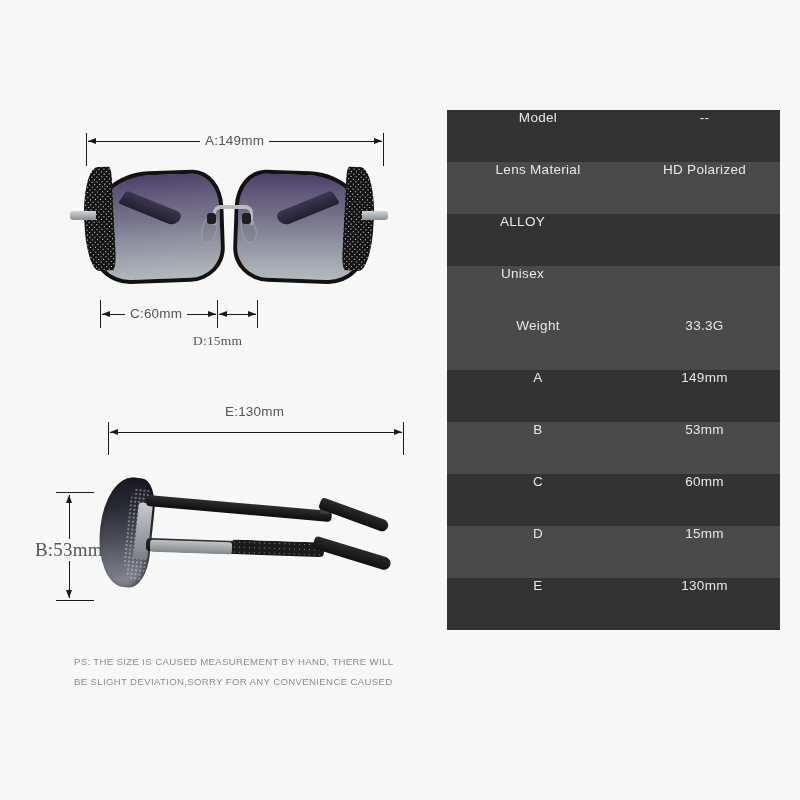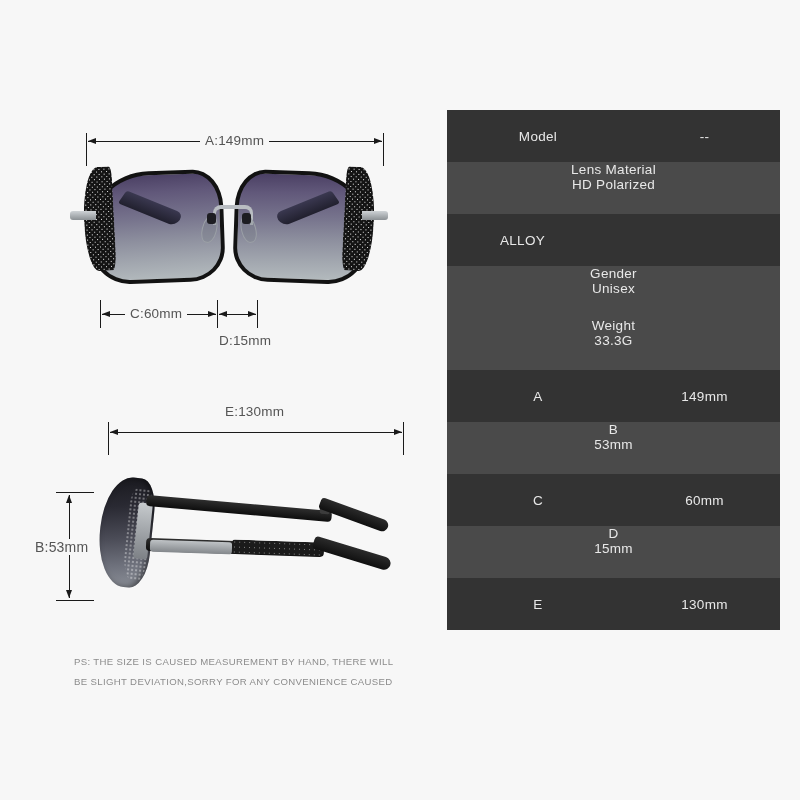--- a/index.html
+++ b/index.html
@@ -17,21 +17,21 @@
 
   .dim-label{
     position:absolute;
     color:#555;
     font-size:13.5px;
     letter-spacing:.2px;
     white-space:nowrap;
     background:#f7f7f7;
     padding:0 5px;
   }
-  .dim-label.vertical{font-size:14px;}
+  .dim-label.vertical{font-size:19px;font-family:Liberation Serif, serif;}
 
   .tick-v{position:absolute;width:1px;background:#1a1a1a;}
   .tick-h{position:absolute;height:1px;background:#1a1a1a;}
   .arrow-line-h{position:absolute;height:1px;background:#1a1a1a;}
   .arrow-line-v{position:absolute;width:1px;background:#1a1a1a;}
 
   .ah{position:absolute;width:0;height:0;border-top:3.5px solid transparent;border-bottom:3.5px solid transparent;}
   .ah.left{border-right:8px solid #1a1a1a;}
   .ah.right{border-left:8px solid #1a1a1a;}
   .av{position:absolute;width:0;height:0;border-left:3.5px solid transparent;border-right:3.5px solid transparent;}
@@ -112,23 +112,23 @@
   .note{
     position:absolute;left:62px;top:652px;width:350px;
     color:#8c8c8c;font-size:9.6px;line-height:20px;letter-spacing:.35px;
   }
 
   
   .spec-table{
     position:absolute;left:435px;top:110px;width:333px;
     border-collapse:collapse;
   }
-  .spec-row{display:flex;align-items:center;height:52px;}
+  .spec-row{display:flex;align-items:flex-start;height:52px;}
   .spec-row.odd{background:#333333;}
-  .spec-row.even{background:#4a4a4a;flex-direction:column;}
+  .spec-row.even{background:#4a4a4a;}
   .spec-key,.spec-val{
     color:#e8e8e8;font-size:13.5px;text-align:center;letter-spacing:.3px;
   }
   .spec-key{width:182px;}
   .spec-val{width:151px;}
 </style>
 </head>
 <body>
 
 <div class="page">
@@ -167,21 +167,21 @@
       <div class="ah left" style="left:90px;top:310.5px;"></div>
       <div class="ah right" style="left:196px;top:310.5px;"></div>
       <div class="dim-label" style="left:113px;top:306px;">C:60mm</div>
     </div>
 
     <div>
       <div class="tick-v" style="left:245px;top:300px;height:28px;"></div>
       <div class="arrow-line-h" style="left:207px;top:314px;width:37px;"></div>
       <div class="ah left" style="left:207px;top:310.5px;"></div>
       <div class="ah right" style="left:236px;top:310.5px;"></div>
-      <div class="dim-label" style="left:202px;top:333px;">D:15mm</div>
+      <div class="dim-label" style="left:176px;top:333px;font-family:Liberation Serif, serif;">D:15mm</div>
     </div>
 
     <div>
       <div class="tick-v" style="left:96px;top:422px;height:33px;"></div>
       <div class="tick-v" style="left:391px;top:422px;height:33px;"></div>
       <div class="arrow-line-h" style="left:98px;top:432px;width:292px;"></div>
       <div class="ah left" style="left:98px;top:428.5px;"></div>
       <div class="ah right" style="left:382px;top:428.5px;"></div>
       <div class="dim-label" style="left:208px;top:404px;">E:130mm</div>
     </div>
@@ -220,21 +220,20 @@
         <div class="spec-val">--</div>
       </div>
       <div class="spec-row even">
         <div class="spec-key">Lens Material</div>
         <div class="spec-val">HD Polarized</div>
       </div>
       <div class="spec-row odd">
         <div class="spec-val">ALLOY</div>
       </div>
       <div class="spec-row even">
-        <div class="spec-key">Gender</div>
         <div class="spec-val">Unisex</div>
       </div>
       <div class="spec-row even">
         <div class="spec-key">Weight</div>
         <div class="spec-val">33.3G</div>
       </div>
       <div class="spec-row odd">
         <div class="spec-key">A</div>
         <div class="spec-val">149mm</div>
       </div>

